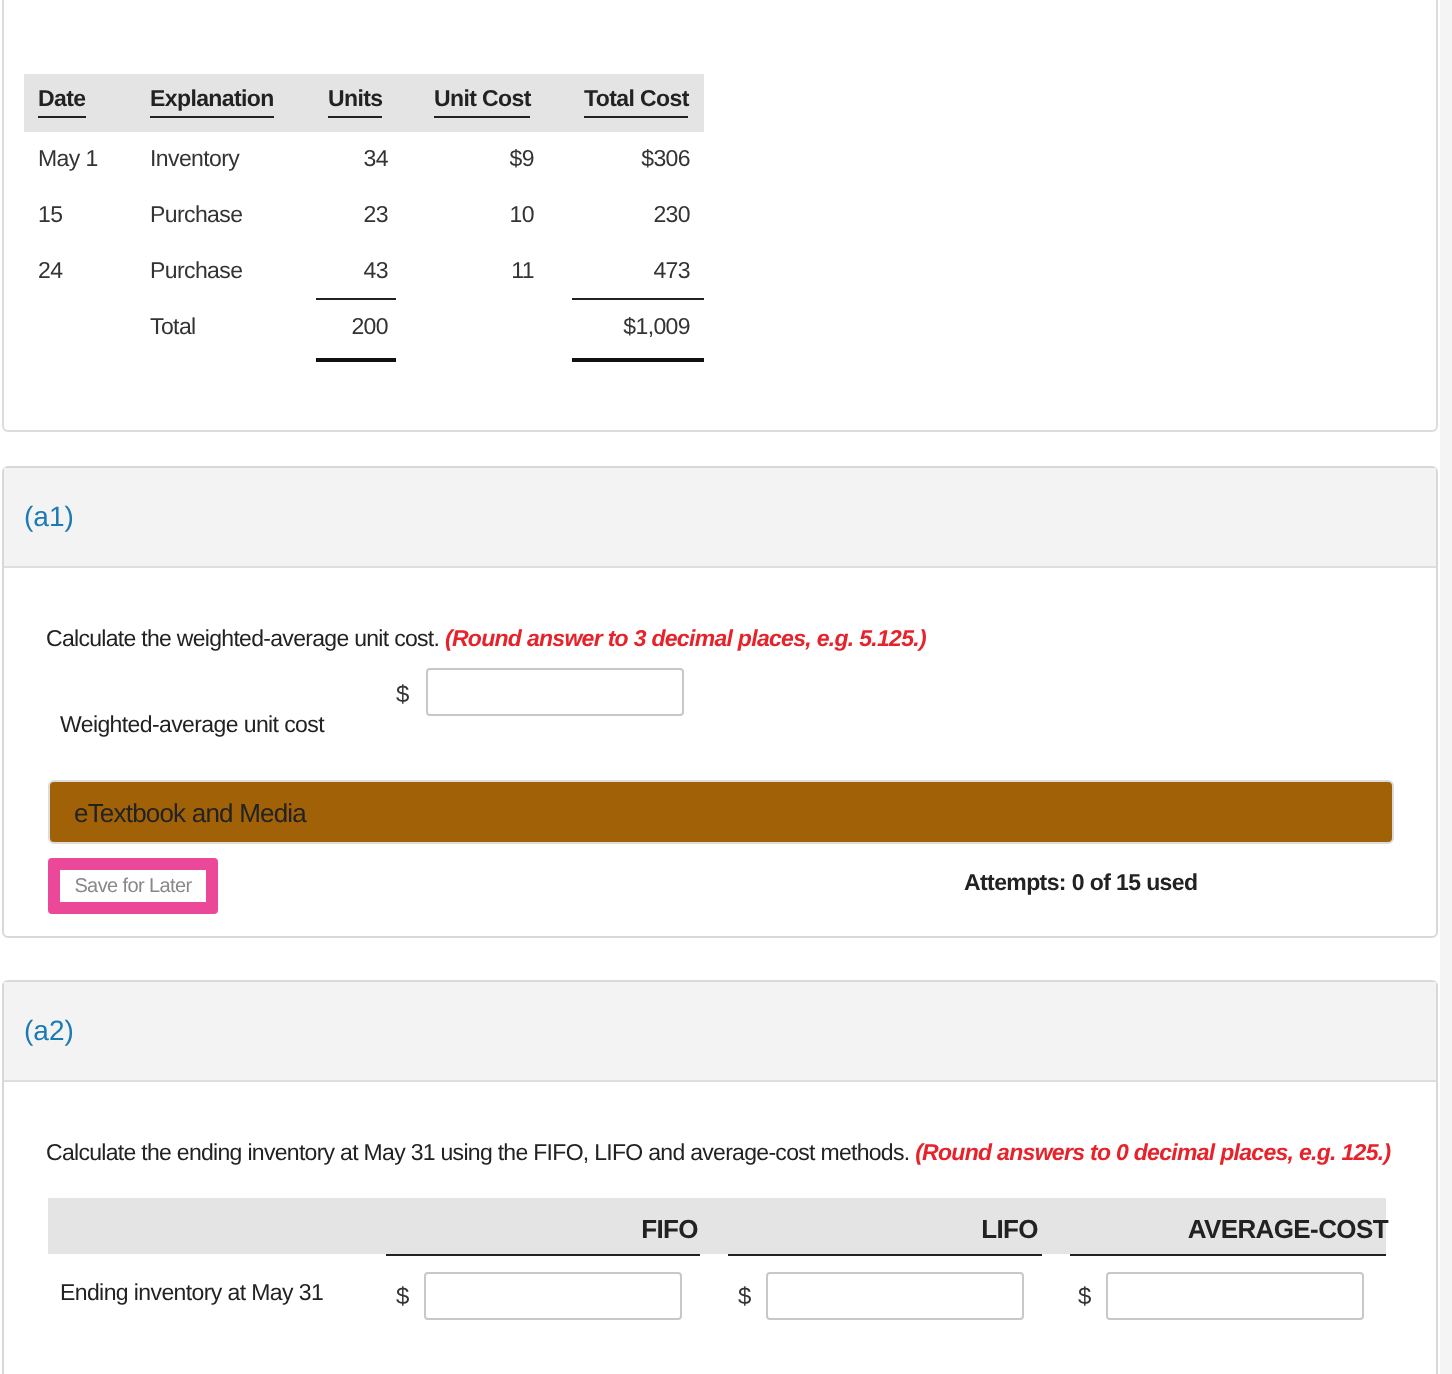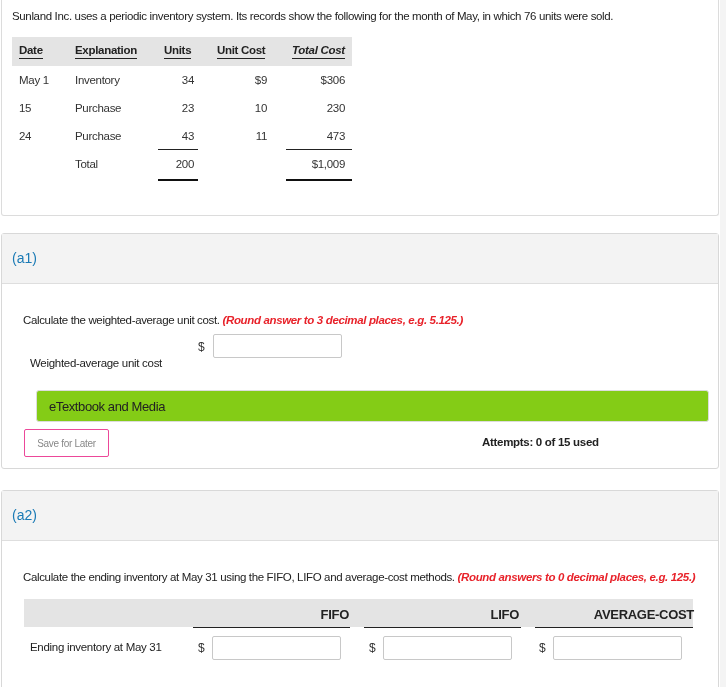--- a/index.html
+++ b/index.html
@@ -68,28 +68,28 @@
     .field-row { position: absolute; left: 28px; font-size: 11.5px; letter-spacing: -0.3px; color: #222; }
     .dollar { position: absolute; font-size: 12px; color: #333; }
     .text-input {
       position: absolute; height: 24px; border: 1px solid #c8c8c8; border-radius: 2px;
       background: #fff; font-size: 12px; padding: 0 6px; font-family: "Liberation Sans", sans-serif;
       outline: none;
     }
 
     .ebook-bar {
       position: absolute; left: 22px; top: 156px; width: 673px; height: 32px;
-      background: #84cc16; border: 1px solid #dcdcdc; border-radius: 3px; margin-left: 12px;
+      background: #a16207; border: 1px solid #dcdcdc; border-radius: 3px;
     }
     .ebook-bar span {
       position: absolute; left: 12px; top: 8px; font-size: 13px; letter-spacing: -0.4px; color: #222;
     }
     .save-btn {
       position: absolute; left: 22px; top: 195px; width: 85px; height: 28px;
-      background: #fff; border: 1px solid #ec4899; border-radius: 2px;
+      background: #fff; border: 6px solid #ec4899; border-radius: 2px;
       font-size: 10px; color: #888; letter-spacing: -0.3px; cursor: pointer;
       font-family: "Liberation Sans", sans-serif;
     }
     .attempts {
       position: absolute; left: 480px; top: 202px; font-size: 11.5px; font-weight: bold;
       letter-spacing: -0.3px; color: #222;
     }
     .submit-btn {
       position: absolute; left: 606px; top: 195px; width: 90px; height: 28px;
       background: #0779b0; border: 1px solid #056a9a; border-radius: 2px;
@@ -105,29 +105,28 @@
       text-align: right;
     }
     .method-rule { position: absolute; top: 136px; border-top: 1px solid #222; height: 0; }
   </style>
 </head>
 <body>
 
 <div class="page">
 
   <div class="card q-card">
-    <div class="intro">Sunland Inc. uses a periodic inventory system. Its records show the following for the month of May, in which 76 units were sold.</div>
 
     <div class="inv-table">
       <div class="inv-head">
         <span class="hcell" style="left:7px;">Date</span>
         <span class="hcell" style="left:63px;">Explanation</span>
         <span class="hcell" style="left:152px;">Units</span>
         <span class="hcell" style="left:205px;">Unit Cost</span>
-        <span class="hcell" style="left:280px;font-style:italic;">Total Cost</span>
+        <span class="hcell" style="left:280px;">Total Cost</span>
       </div>
 
       <div class="inv-row">
         <span class="cell" style="left:7px;">May 1</span>
         <span class="cell" style="left:63px;">Inventory</span>
         <span class="cell right" style="left:140px;width:42px;">34</span>
         <span class="cell right" style="left:205px;width:50px;">$9</span>
         <span class="cell right" style="left:275px;width:58px;">$306</span>
       </div>
       <div class="inv-row">

